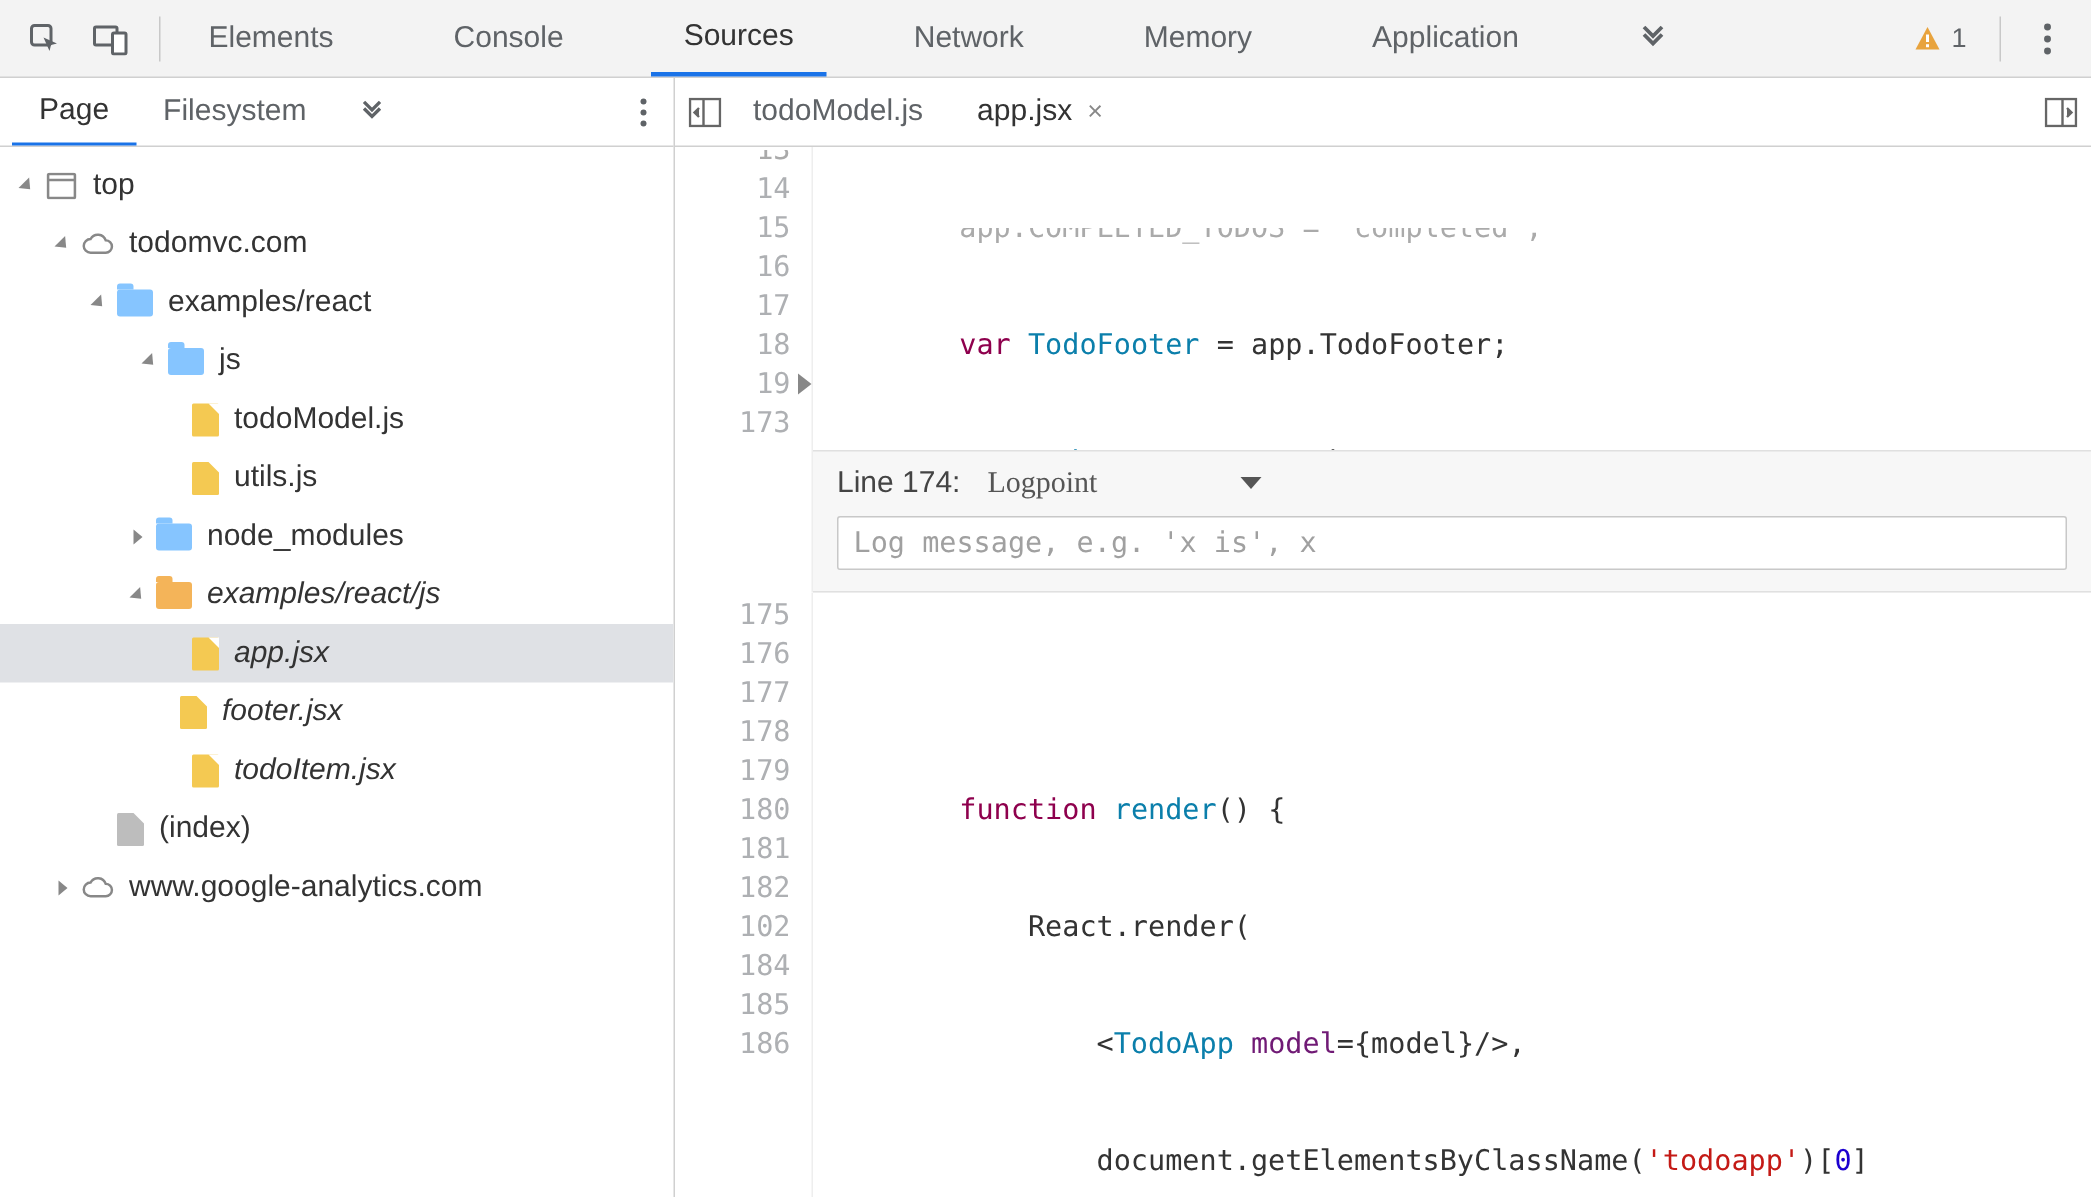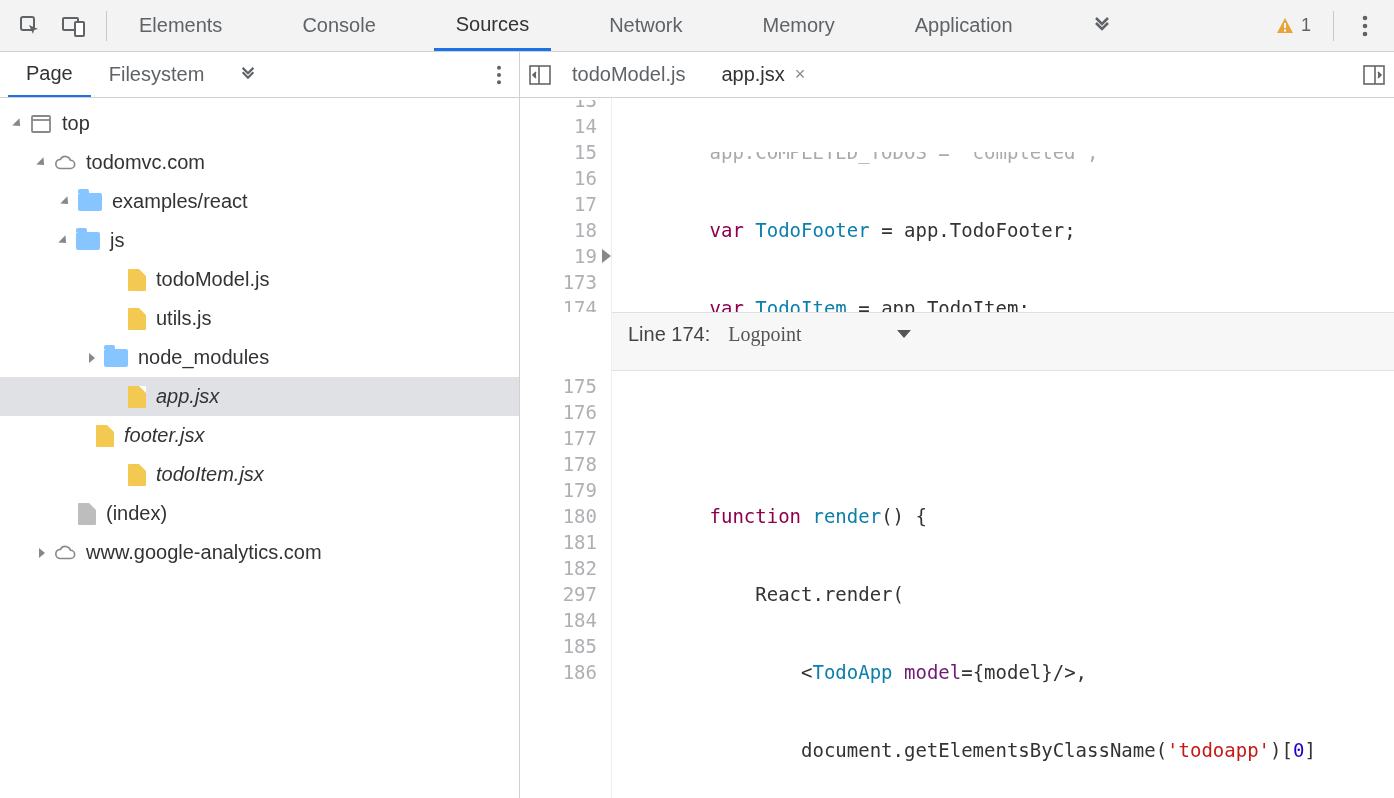--- a/index.html
+++ b/index.html
@@ -75,21 +75,21 @@
   cursor: pointer;
   margin: 0 6px;
 }
 
 
 .main {
   display: flex;
   height: calc(100% - 52px);
 }
 .sidebar {
-  width: 520px;
+  width: 450px;
   border-right: 1px solid #d0d0d0;
   display: flex;
   flex-direction: column;
 }
 .editor {
   flex: 1;
   display: flex;
   flex-direction: column;
   min-width: 0;
 }
@@ -438,43 +438,48 @@
               <path d="M7 15 A5 5 0 0 1 7 5 A6 6 0 0 1 18 6 A4.5 4.5 0 0 1 18 15 Z"></path>
             </svg>
         </span>
         <span>todomvc.com</span>
       </div>
       <div class="tree-row" style="padding-left:58px">
         <span class="twisty open"></span>
         <span class="ficon folder-blue"></span>
         <span>examples/react</span>
       </div>
-      <div class="tree-row" style="padding-left:56px">
+      <div class="tree-row" style="padding-left:92px">
         <span class="twisty open"></span>
         <span class="ficon folder-blue"></span>
         <span>js</span>
       </div>
       <div class="tree-row" style="padding-left:128px">
         <span class="ficon file-yellow"></span>
         <span>todoModel.js</span>
       </div>
       <div class="tree-row" style="padding-left:128px">
         <span class="ficon file-yellow"></span>
         <span>utils.js</span>
       </div>
       <div class="tree-row" style="padding-left:84px">
         <span class="twisty"></span>
         <span class="ficon folder-blue"></span>
         <span>node_modules</span>
       </div>
+      <div class="tree-row" style="padding-left:84px">
+        <span class="twisty open"></span>
+        <span class="ficon folder-orange"></span>
+        <span class="italic">examples/react/js</span>
+      </div>
       <div class="tree-row selected" style="padding-left:128px">
         <span class="ficon file-yellow"></span>
         <span class="italic">app.jsx</span>
       </div>
-      <div class="tree-row" style="padding-left:96px">
+      <div class="tree-row" style="padding-left:120px">
         <span class="ficon file-yellow"></span>
         <span class="italic">footer.jsx</span>
       </div>
       <div class="tree-row" style="padding-left:128px">
         <span class="ficon file-yellow"></span>
         <span class="italic">todoItem.jsx</span>
       </div>
       <div class="tree-row" style="padding-left:78px">
         <span class="ficon file-gray"></span>
         <span>(index)</span>
@@ -545,34 +550,35 @@
     <div style="display:flex;">
       <div style="width:92px;border-right:1px solid #eee;background:#fff;"></div>
       <div class="logpoint-panel">
         <div class="logpoint-row1">
           <span class="label">Line 174:</span>
           <div class="select">
             <span>Logpoint</span>
             <span class="chevron"></span>
           </div>
         </div>
+        <input class="logpoint-input" placeholder="Log message, e.g. 'x is', x" style="">
       </div>
     </div>
 
     <div class="code-wrap" style="flex:2;">
       <div class="gutter">
         <div class="ln">175</div>
         <div class="ln">176</div>
         <div class="ln">177</div>
         <div class="ln">178</div>
         <div class="ln">179</div>
         <div class="ln">180</div>
         <div class="ln">181</div>
         <div class="ln">182</div>
-        <div class="ln">297</div>
+        <div class="ln">102</div>
         <div class="ln">184</div>
         <div class="ln">185</div>
         <div class="ln">186</div>
       </div>
       <div class="code">
         <div class="line"></div>
         <div class="line">        <span class="kw">function</span> <span class="func">render</span><span>() {</span></div>
         <div class="line">            React.render(</div>
         <div class="line"><span>                &lt;</span><span class="tag">TodoApp</span><span> </span><span class="attr">model</span><span>={model}/&gt;,</span></div>
         <div class="line"><span>                document.getElementsByClassName(</span><span class="str">'todoapp'</span><span>)[</span><span class="num">0</span><span>]</span></div>

